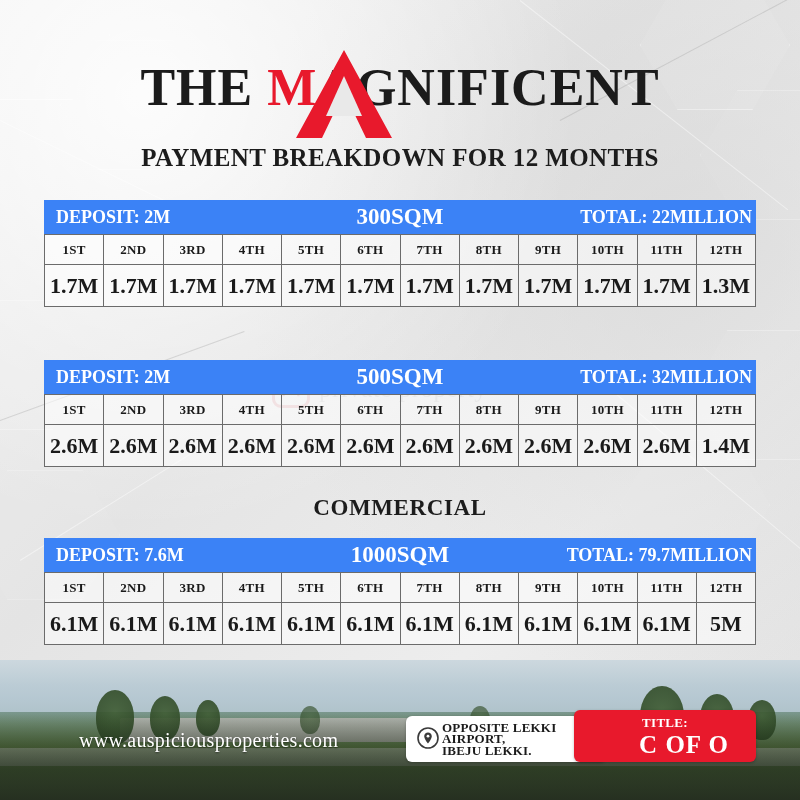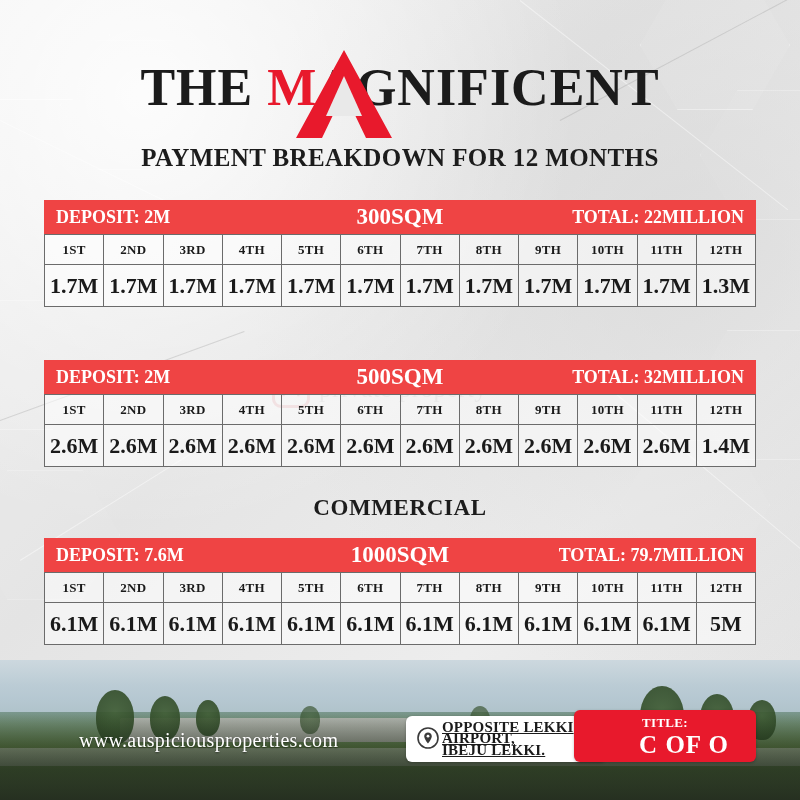--- a/index.html
+++ b/index.html
@@ -101,30 +101,30 @@
     font-family: "Liberation Serif", serif;
     font-weight: bold;
     font-size: 25px;
     letter-spacing: .4px;
     color: #1c1c1c;
   }
 
   .block { position: absolute; left: 44px; width: 712px; }
   .band {
     display: flex; align-items: center;
-    background: #ef4444;
+    background: #3b82f6;
     color: #ffffff;
     height: 34px;
     font-family: "Liberation Serif", serif;
     font-weight: bold;
     gap: 31px;
   }
   .band .dep { flex: 0 0 255px; padding-left: 12px; font-size: 18px; text-align: left; }
   .band .sqm { flex: 1 1 auto; text-align: center; font-size: 23px; }
-  .band .tot { flex: 0 0 255px; padding-right: 12px; font-size: 18px; text-align: right; }
+  .band .tot { flex: 0 0 255px; padding-right: 4px; font-size: 18px; text-align: right; }
 
   table.grid {
     width: 100%;
     border-collapse: collapse;
     background: rgba(255,255,255,0.55);
     table-layout: fixed;
   }
   table.grid td {
     border: 1px solid #6b6b6b;
     text-align: center;
@@ -172,26 +172,25 @@
     display: flex; align-items: center;
     padding: 0 8px;
     box-shadow: 0 1px 3px rgba(0,0,0,.25);
   }
   .pin {
     flex: 0 0 28px; height: 28px;
     display: flex; align-items: center; justify-content: center;
   }
   .addr-lines {
     font-family: "Liberation Serif", serif;
-    font-size: 15px;
+    font-size: 13px;
     font-weight: bold;
     color: #1b1b1b;
     line-height: 11.5px;
     letter-spacing: .2px;
-    text-decoration: underline;
   }
   .title-pill {
     position: absolute; left: 574px; bottom: 38px;
     width: 182px; height: 52px;
     background: #e8192c;
     border-radius: 6px;
     color: #fff;
     text-align: center;
     font-family: "Liberation Serif", serif;
     box-shadow: 0 1px 3px rgba(0,0,0,.25);

